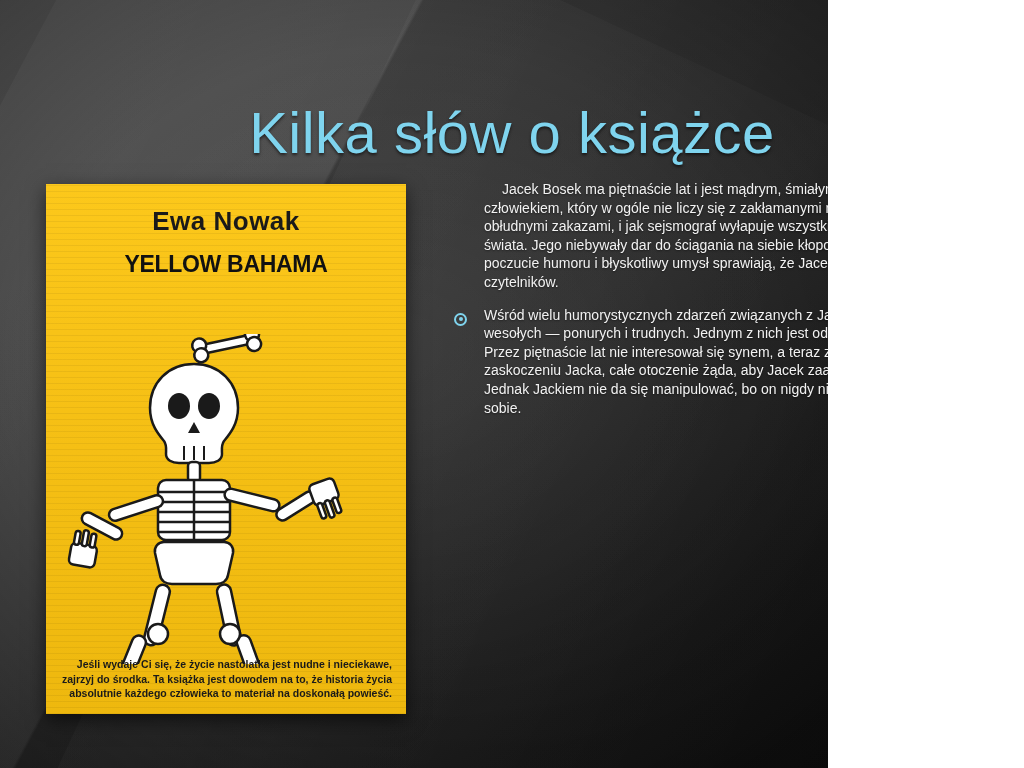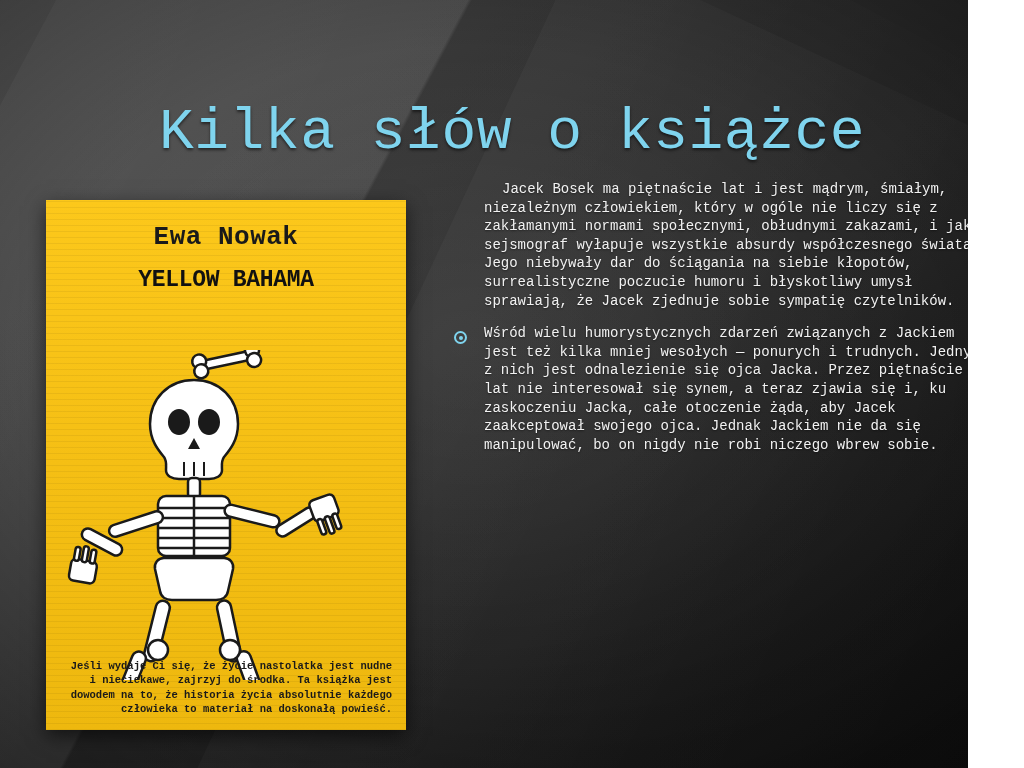--- a/index.html
+++ b/index.html
@@ -8,27 +8,26 @@
   }
   body {
     width: 1024px;
     height: 768px;
     overflow: hidden;
     font-family: "Liberation Sans", sans-serif;
   }
 
   .slide {
     position: relative;
-    width: 968px;
+    width: 828px;
     height: 768px;
     background:
       linear-gradient(118deg, rgba(255,255,255,0.055) 0%, rgba(255,255,255,0.055) 34%, rgba(0,0,0,0.18) 34.3%, rgba(0,0,0,0.18) 100%),
       linear-gradient(145deg, #4a4a4a 0%, #3b3b3b 30%, #2e2e2e 55%, #1d1d1d 80%, #121212 100%);
     overflow: hidden;
-    font-family: Liberation Mono, monospace;
   }
   
   .sheen-a {
     position: absolute;
     top: -200px;
     left: -150px;
     width: 900px;
     height: 1400px;
     transform: rotate(28deg);
     background: linear-gradient(90deg, rgba(255,255,255,0.045), rgba(255,255,255,0.0));
@@ -61,21 +60,21 @@
     line-height: 1.1;
     color: #7fd4ee;
     letter-spacing: 0.5px;
     text-shadow: 0 2px 3px rgba(0,0,0,0.55);
     font-weight: normal;
   }
 
   .book-figure {
     position: absolute;
     left: 46px;
-    top: 200px;
+    top: 184px;
     width: 360px;
     height: 530px;
     box-shadow: 0 6px 18px rgba(0,0,0,0.6);
   }
   .cover {
     position: relative;
     width: 100%;
     height: 100%;
     background:
       repeating-linear-gradient(0deg, rgba(0,0,0,0.055) 0px, rgba(0,0,0,0.055) 1px, rgba(0,0,0,0) 1px, rgba(0,0,0,0) 6px),

